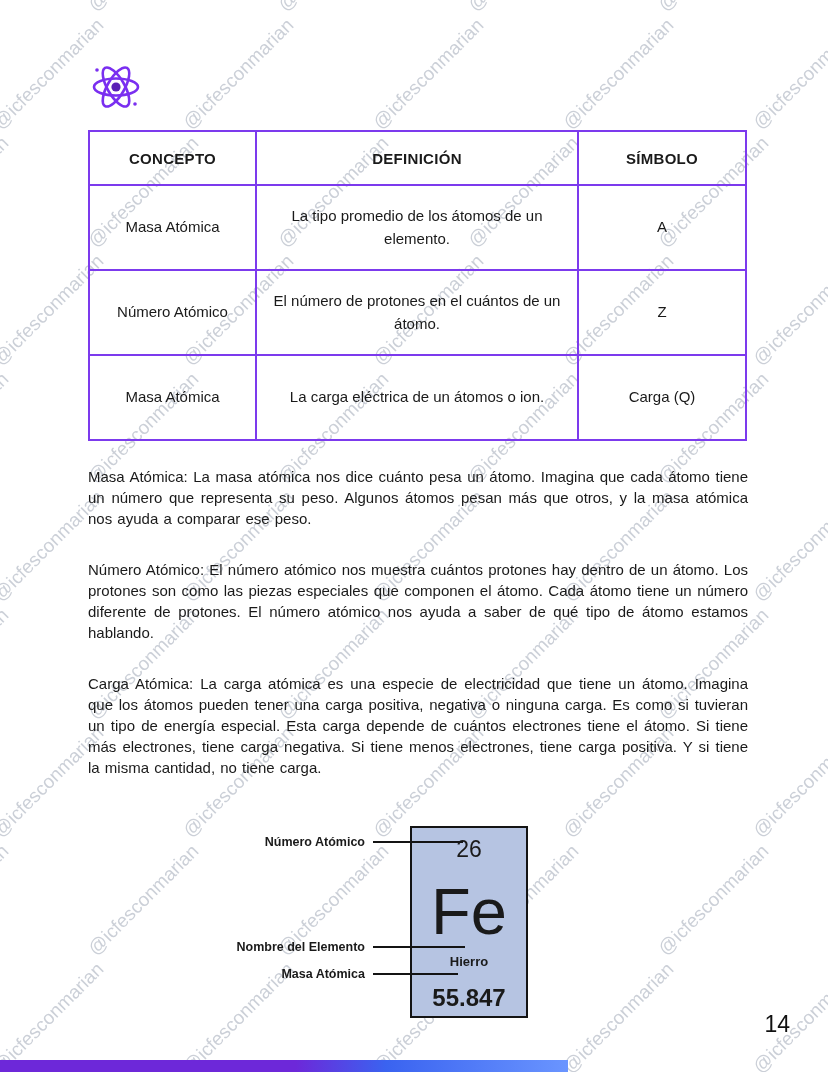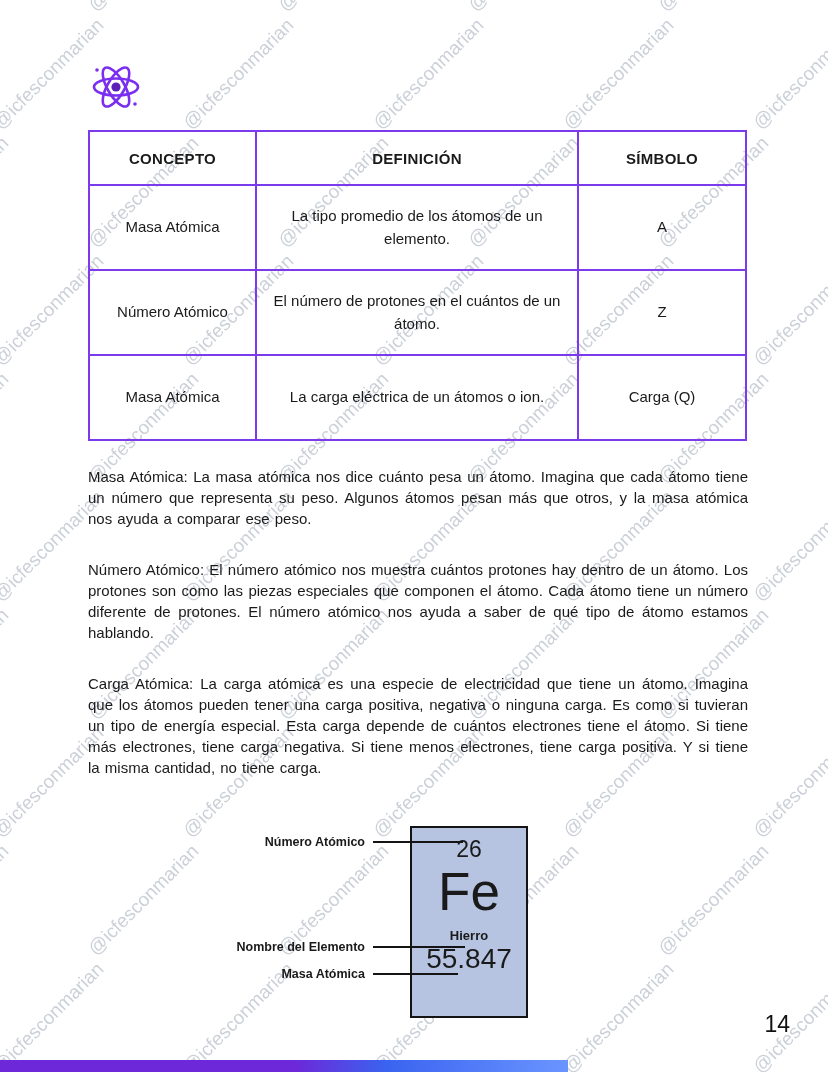--- a/index.html
+++ b/index.html
@@ -69,23 +69,23 @@
   .element-diagram { position: relative; height: 212px; margin-top: 36px; }
   .element-box {
     position: absolute; left: 322px; top: 12px;
     width: 118px; height: 192px;
     background: #b6c4e2;
     border: 2px solid #141414;
     z-index: 1;
     display: flex; flex-direction: column; align-items: center;
   }
   .el-number { margin-top: 8px; font-size: 23px; font-weight: 500; }
-  .el-symbol { font-size: 53px; font-weight: 500; line-height: 1.0; margin-top: 2px; }
+  .el-symbol { font-size: 65px; font-weight: 500; line-height: 1.0; margin-top: 16px; }
   .el-name   { font-size: 13px; font-weight: 700; margin-top: 10px; }
-  .el-mass   { font-size: 28px; font-weight: 400; margin-top: 0; }
+  .el-mass   { font-size: 24px; font-weight: 700; margin-top: 15px; }
 
   .dg-row {
     position: absolute; left: 57px; height: 16px;
     display: flex; align-items: center; z-index: 2;
   }
   .dg-label {
     width: 220px; text-align: right; margin-right: 8px;
     font-size: 12.5px; font-weight: 700; white-space: nowrap;
   }
   .dg-line { height: 2px; background: #141414; }

